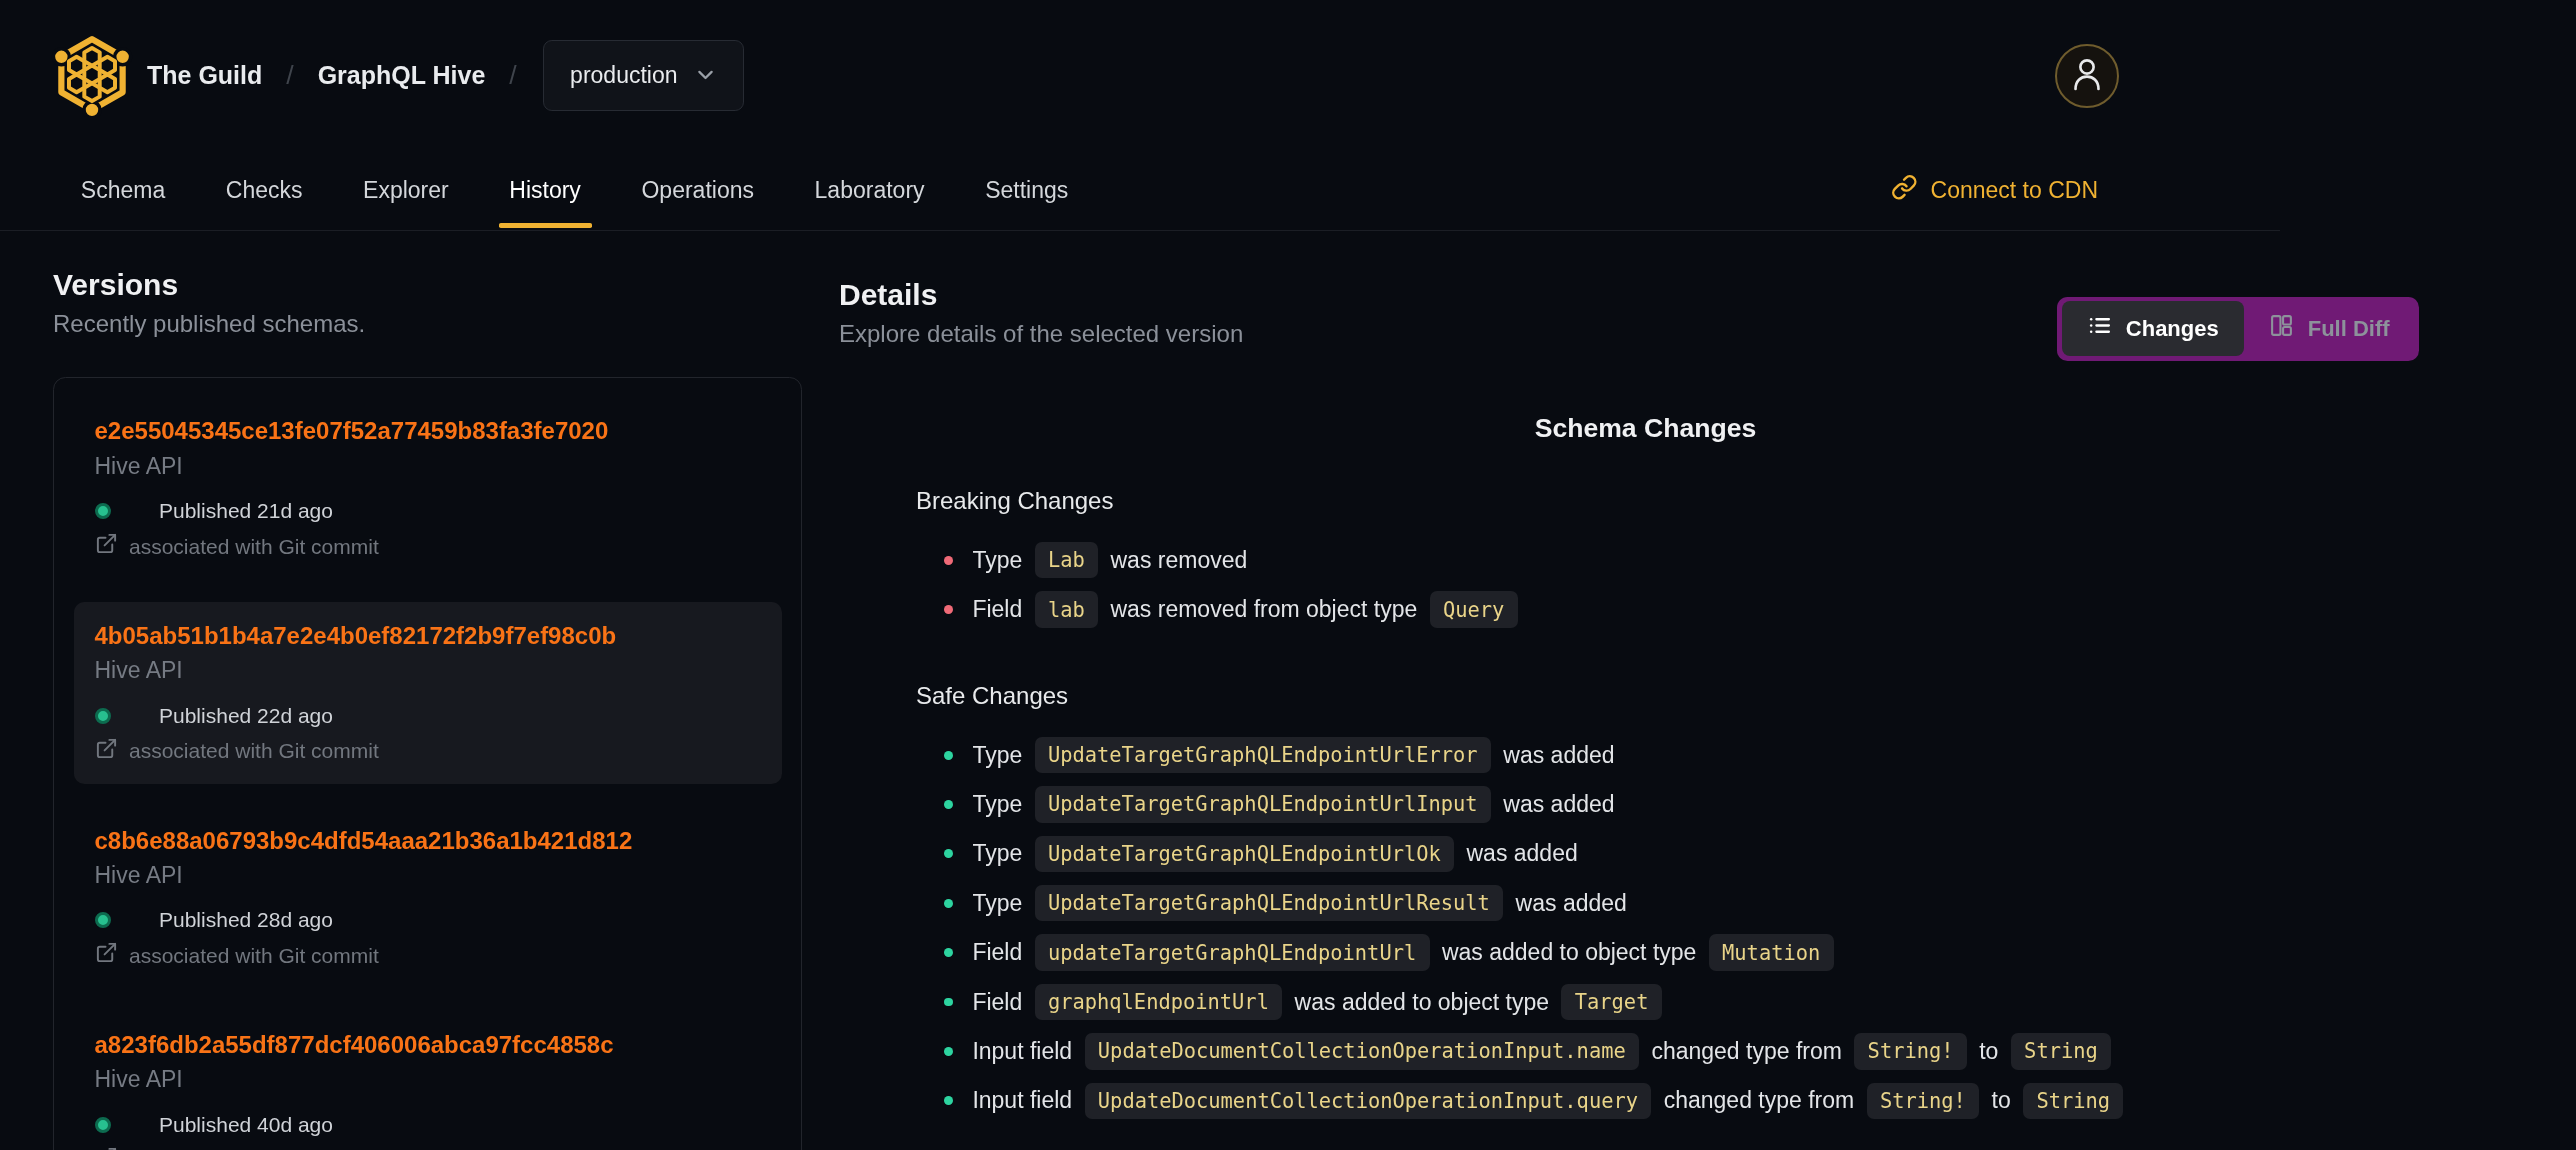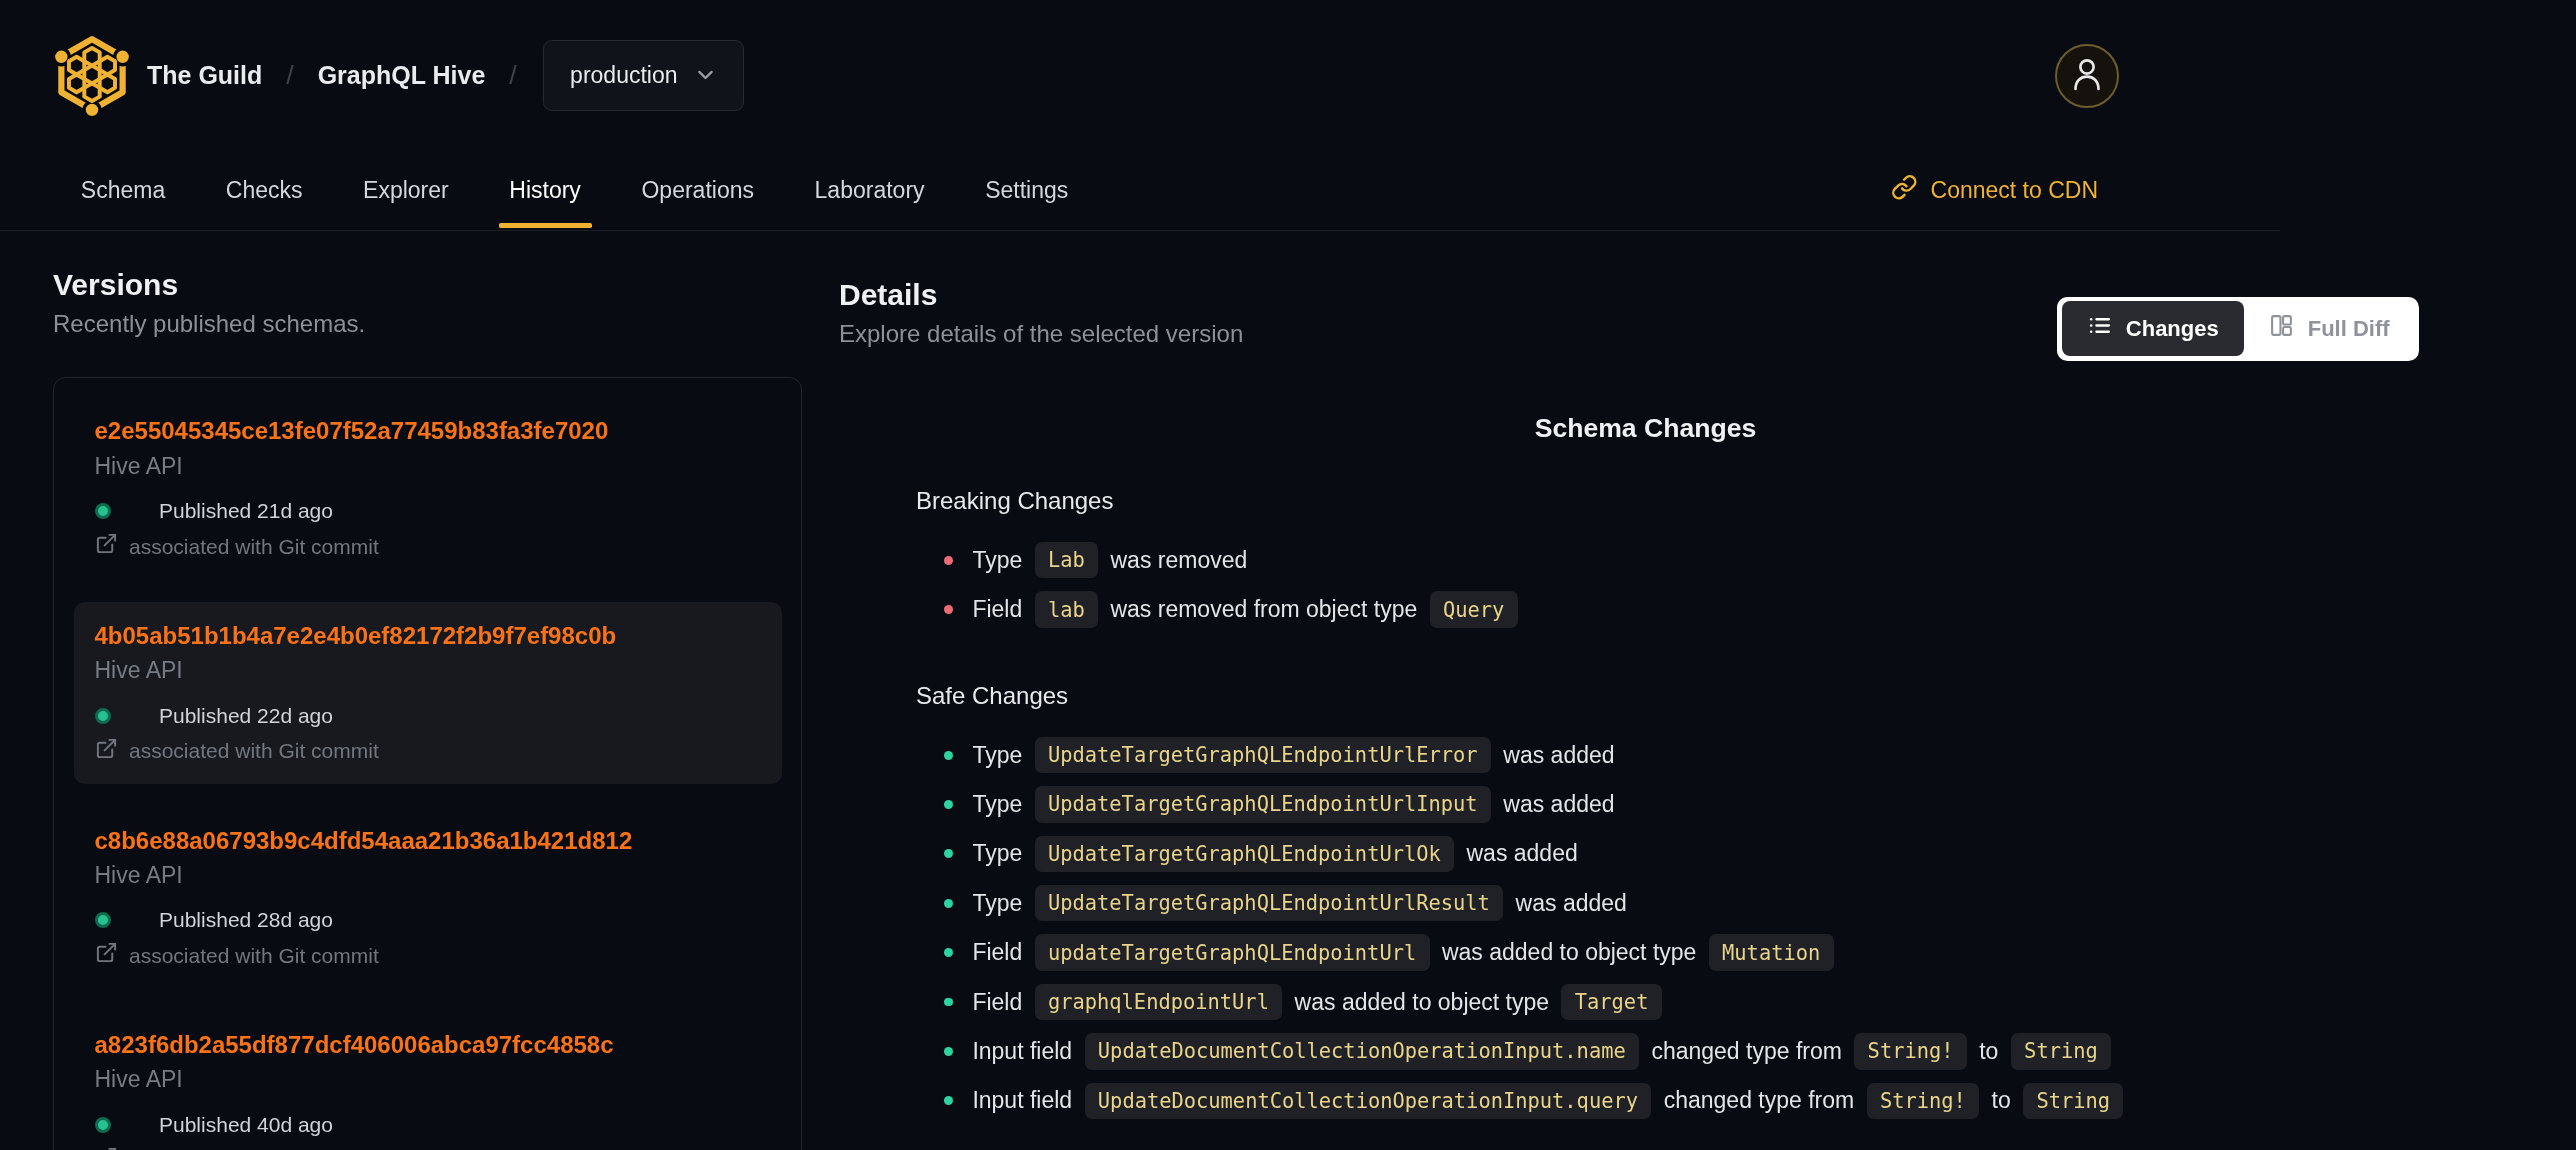--- a/index.html
+++ b/index.html
@@ -77,21 +77,21 @@
   .status-dot{
     width:16px;height:16px;border-radius:50%;margin-right:11.5px;flex:none;
     background:var(--dot-inner);border:3.5px solid var(--dot-outer);
   }
   .v-git{display:flex;align-items:center;font-size:21px;color:#72777f;line-height:26.6px;cursor:pointer;}
   .v-git svg{margin-right:11.5px;flex:none;}
 
   .details-col{position:absolute;left:839px;top:266px;width:1580px;margin-top:10px;}
   .details-head{display:flex;align-items:flex-start;justify-content:space-between;}
   .view-toggle{
-    display:flex;background:#ffffff;border-radius:10.6px;padding:4.4px;margin-top:21px;
+    display:flex;background:#701a75;border-radius:10.6px;padding:4.4px;margin-top:21px;
   }
   .seg{
     display:flex;align-items:center;gap:14px;height:55px;padding:0 25px;border:none;border-radius:8px;
     background:transparent;font-family:inherit;font-size:22px;font-weight:600;color:#8d929b;cursor:pointer;
   }
   .seg.active{background:#2a2b30;color:#ffffff;}
 
   .schema-changes{margin-top:50px;padding-left:33px;}
   .section-title{font-size:26.6px;font-weight:700;color:#f0f1f3;line-height:35px;text-align:center;}
   .group{margin-top:39px;padding-left:44px;}

